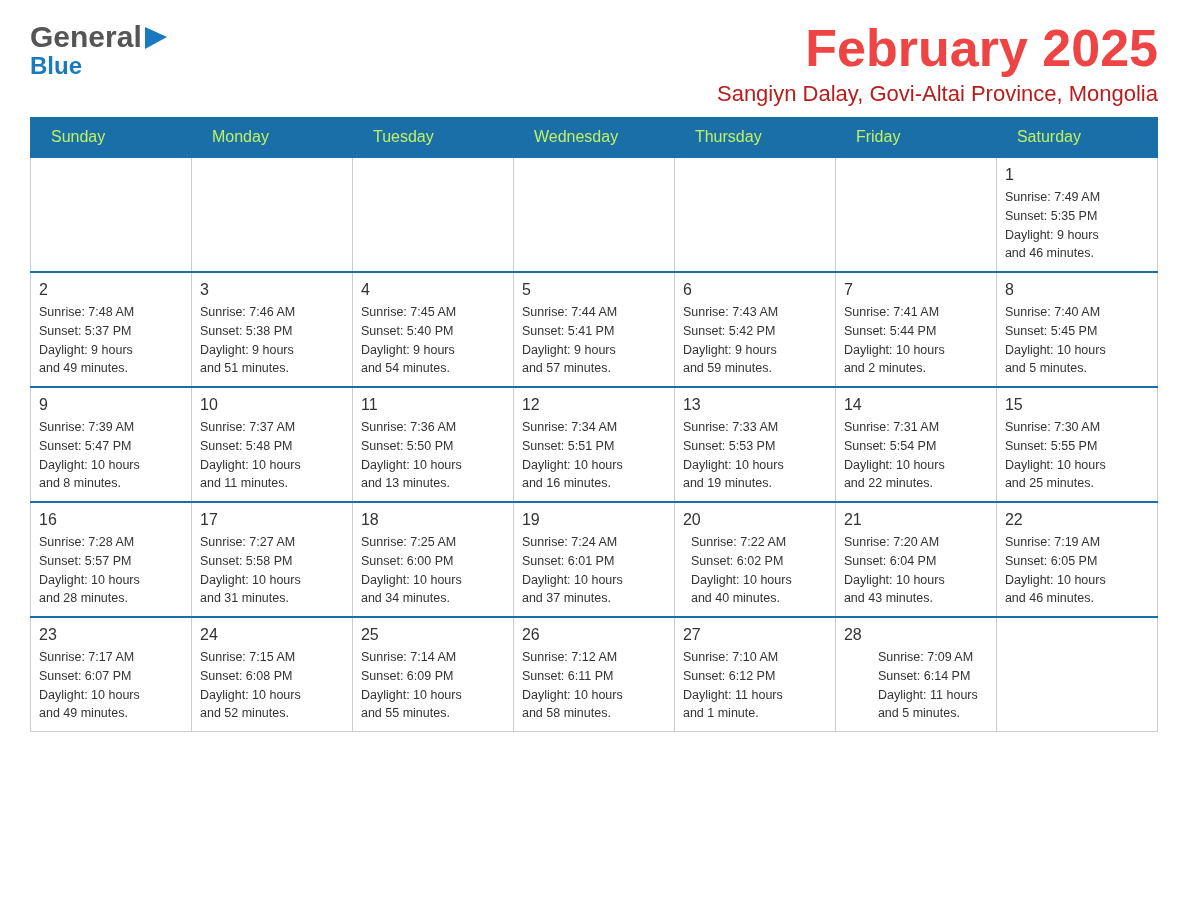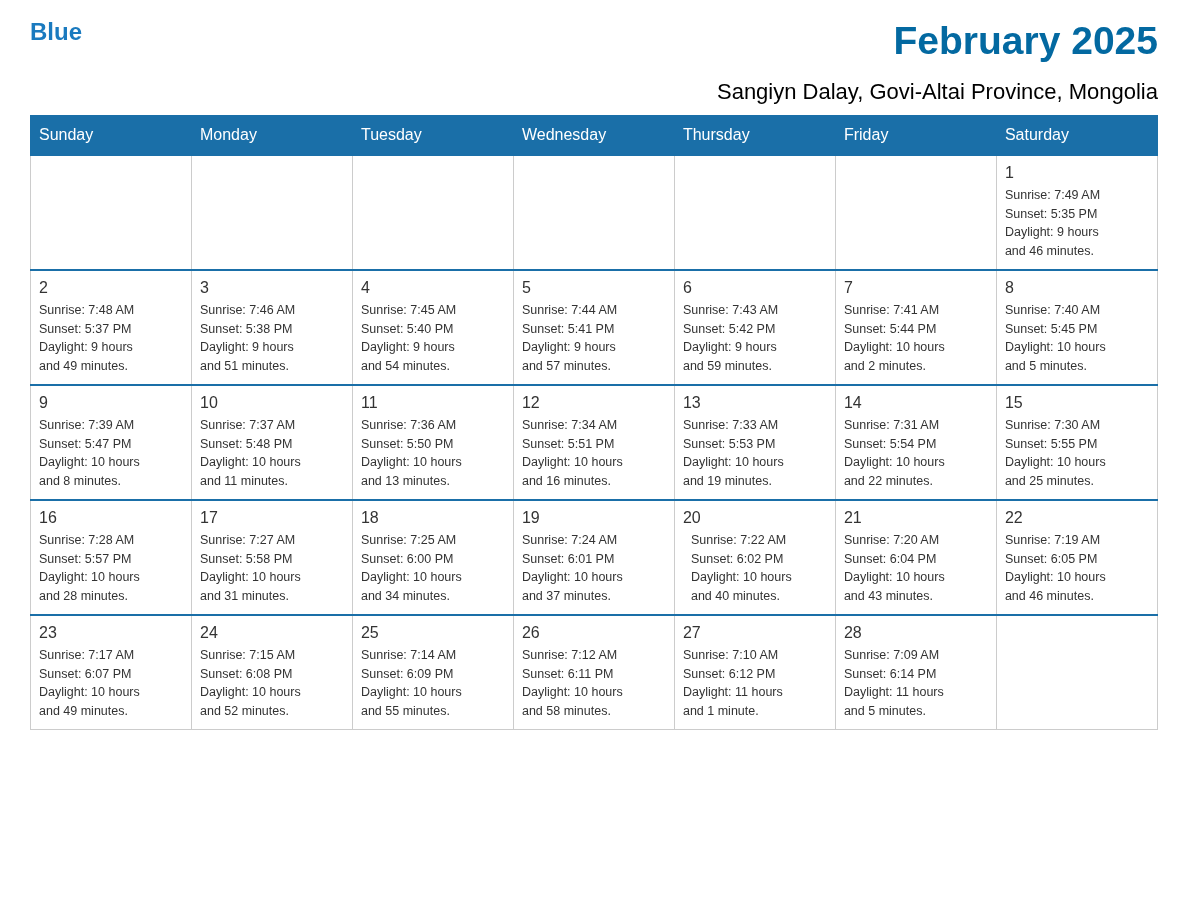--- a/index.html
+++ b/index.html
@@ -24,39 +24,39 @@
     .logo-blue {
       font-size: 24px;
       font-weight: bold;
       color: #1a7abf;
       line-height: 1;
     }
     .title-section {
       text-align: right;
     }
     .month-title {
-      font-size: 39px;
+      font-size: 52px;
       font-weight: bold;
-      color: #0369a1;
+      color: #ef4444;
       line-height: 1.1;
     }
     .location-title {
       font-size: 22px;
-      color: #000000;
-      margin-top: 16px;
+      color: #b91c1c;
+      margin-top: 4px;
     }
     .calendar {
       width: 100%;
       border-collapse: collapse;
       margin-top: 10px;
     }
     .calendar th {
       background-color: #1a6fa8;
-      color: #ffffff;
-      padding: 10px 8px;
+      color: #bef264;
+      padding: 10px 20px;
       font-size: 16px;
       font-weight: normal;
       text-align: left;
       border: 1px solid #1a6fa8;
     }
     .calendar td {
       vertical-align: top;
       padding: 8px 8px;
       border: 1px solid #ccc;
       border-top: 2px solid #1a6fa8;
@@ -92,20 +92,26 @@
       font-size: 30px;
       font-weight: bold;
       color: #555;
     }
   </style>
 </head>
 <body>
 
 <div class="header">
   <div class="logo">
+    <div class="logo-row">
+      <span class="logo-text-general">General</span>
+      <svg width="22" height="22" viewBox="0 0 22 22" style="margin-left:3px; margin-top:2px;">
+        <polygon points="0,0 22,10 0,22" fill="#1a7abf"></polygon>
+      </svg>
+    </div>
     <div>
       <span class="logo-blue">Blue</span>
     </div>
   </div>
   <div class="title-section">
     <div class="month-title">February 2025</div>
     <div class="location-title">Sangiyn Dalay, Govi-Altai Province, Mongolia</div>
   </div>
 </div>
 
@@ -321,21 +327,21 @@
         </td>
         <td>
           <span class="day-number">27</span>
           <div class="day-info" style="white-space: pre-line;">Sunrise: 7:10 AM
 Sunset: 6:12 PM
 Daylight: 11 hours
 and 1 minute.</div>
         </td>
         <td>
           <span class="day-number">28</span>
-          <div class="day-info" style="white-space: pre-line;">Sunrise: 7:09 AM
+          <div class="day-info" style="white-space: pre-line; margin-left: 34px;">Sunrise: 7:09 AM
 Sunset: 6:14 PM
 Daylight: 11 hours
 and 5 minutes.</div>
         </td>
         <td class="empty-cell" style="border-top: 2px solid rgb(26, 111, 168);"></td>
       </tr>
     </tbody>
 </table>
 
 </body></html>

